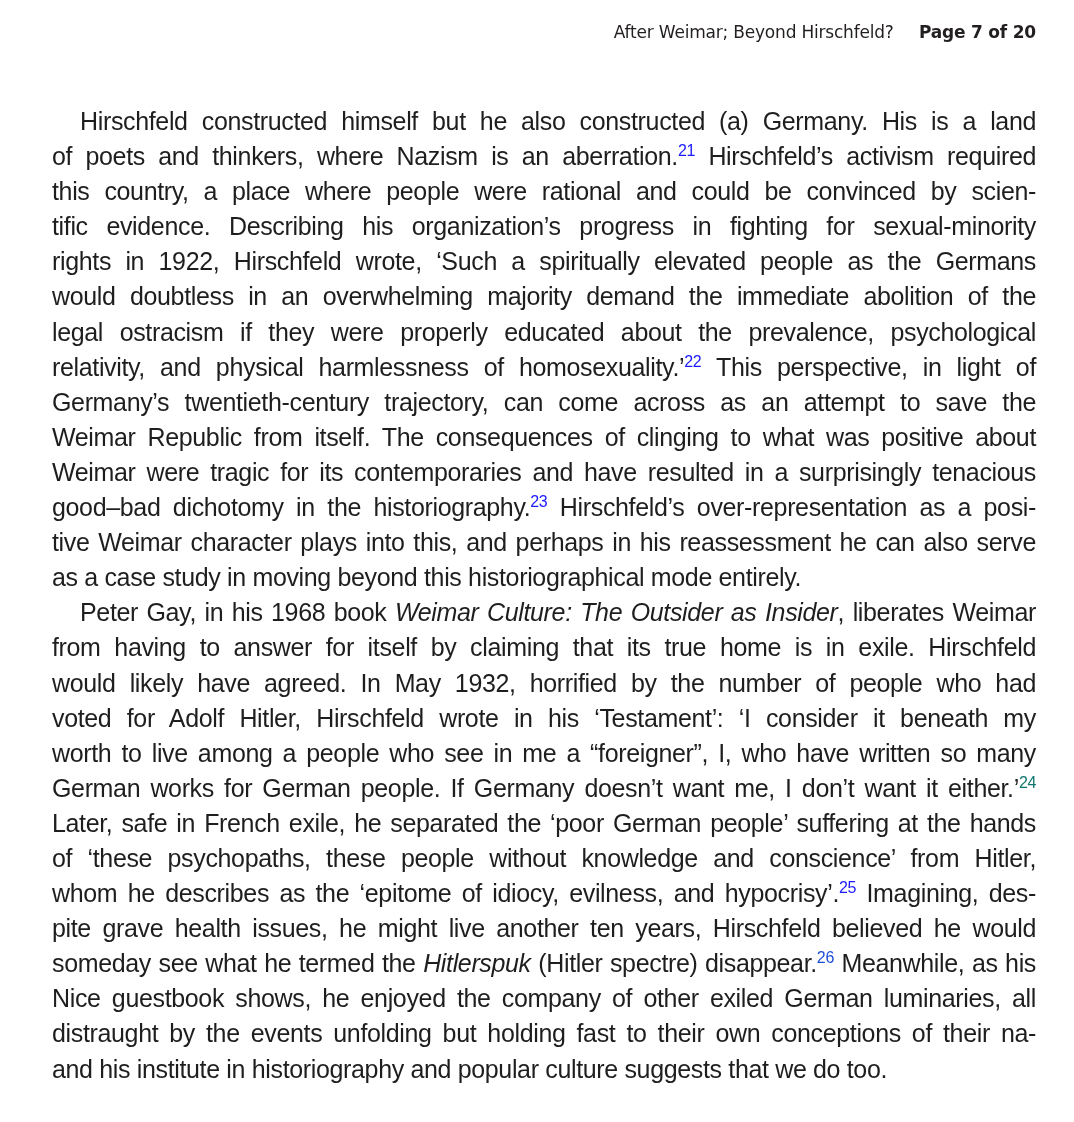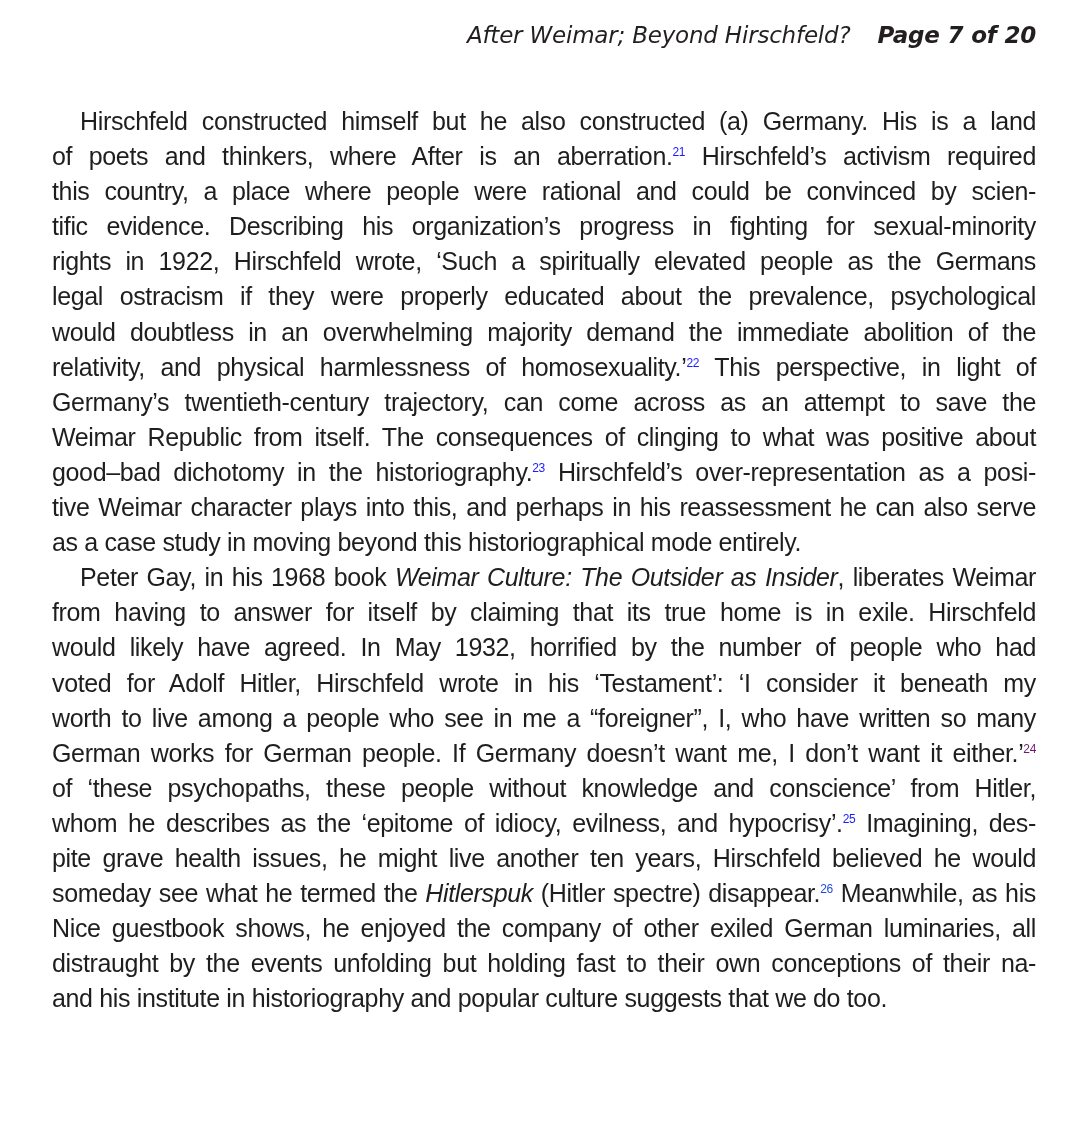--- a/index.html
+++ b/index.html
@@ -1,68 +1,70 @@
 <!DOCTYPE html>
 <html><head>
 <meta charset="utf-8">
 <style>
   html, body { margin: 0; padding: 0; background: #ffffff; }
   body { width: 1074px; height: 1122px; overflow: hidden; position: relative; }
   .header {
     position: absolute; top: 22px; right: 38px;
-    font-family: "DejaVu Sans", sans-serif; font-size: 23px; color: #231f20;
-    white-space: nowrap; letter-spacing: -0.2px; font-style: italic;
+    font-family: "DejaVu Sans", sans-serif; font-size: 17px; color: #231f20;
+    white-space: nowrap; letter-spacing: -0.2px;
   }
   .header .title { font-weight: normal; }
   .header .page { font-weight: bold; margin-left: 20px; }
   .body {
     position: absolute; left: 52px; top: 104px; width: 984px;
     font-family: Liberation Sans, sans-serif; font-size: 25px; color: #1e1e1e;
   }
   .line {
     display: block; height: 35.1px; line-height: 35.1px;
     text-align: justify; text-align-last: justify; white-space: nowrap;
     letter-spacing: -0.35px;
   }
   .line.last { text-align-last: left; }
   .line.indent { padding-left: 28px; }
-  .fn { color: #1a1aff; font-size: 12px; vertical-align: 9px; line-height: 0; }
+  .fn { color: #1a1aff; font-size: 16px; vertical-align: 9px; line-height: 0; }
   em { font-style: italic; }
 </style>
 </head>
 <body>
 
 <div class="header">
   <span class="title">After Weimar; Beyond Hirschfeld?</span>
   <span class="page">Page 7 of 20</span>
 </div>
 
 <div class="body" id="doc-body">
     <div>
       <span class="line indent"><span>Hirschfeld constructed himself but he also constructed (a) Germany. His is a land</span></span>
-      <span class="line"><span>of poets and thinkers, where After is an aberration.</span><a class="fn" style="color: rgb(26, 26, 255);">21</a><span> Hirschfeld’s activism required</span></span>
+      <span class="line"><span>of poets and thinkers, where Nazism is an aberration.</span><a class="fn" style="color: rgb(26, 26, 255);">21</a><span> Hirschfeld’s activism required</span></span>
       <span class="line"><span>this country, a place where people were rational and could be convinced by scien-</span></span>
       <span class="line"><span>tific evidence. Describing his organization’s progress in fighting for sexual-minority</span></span>
       <span class="line"><span>rights in 1922, Hirschfeld wrote, ‘Such a spiritually elevated people as the Germans</span></span>
+      <span class="line"><span>would doubtless in an overwhelming majority demand the immediate abolition of the</span></span>
       <span class="line"><span>legal ostracism if they were properly educated about the prevalence, psychological</span></span>
-      <span class="line"><span>would doubtless in an overwhelming majority demand the immediate abolition of the</span></span>
       <span class="line"><span>relativity, and physical harmlessness of homosexuality.’</span><a class="fn" style="color: rgb(26, 26, 255);">22</a><span> This perspective, in light of</span></span>
       <span class="line"><span>Germany’s twentieth-century trajectory, can come across as an attempt to save the</span></span>
       <span class="line"><span>Weimar Republic from itself. The consequences of clinging to what was positive about</span></span>
+      <span class="line"><span>Weimar were tragic for its contemporaries and have resulted in a surprisingly tenacious</span></span>
       <span class="line"><span>good–bad dichotomy in the historiography.</span><a class="fn" style="color: rgb(26, 26, 255);">23</a><span> Hirschfeld’s over-representation as a posi-</span></span>
       <span class="line"><span>tive Weimar character plays into this, and perhaps in his reassessment he can also serve</span></span>
       <span class="line last"><span>as a case study in moving beyond this historiographical mode entirely.</span></span>
     </div>
     <div>
       <span class="line indent"><span>Peter Gay, in his 1968 book </span><em>Weimar Culture: The Outsider as Insider</em><span>, liberates Weimar</span></span>
       <span class="line"><span>from having to answer for itself by claiming that its true home is in exile. Hirschfeld</span></span>
       <span class="line"><span>would likely have agreed. In May 1932, horrified by the number of people who had</span></span>
       <span class="line"><span>voted for Adolf Hitler, Hirschfeld wrote in his ‘Testament’: ‘I consider it beneath my</span></span>
       <span class="line"><span>worth to live among a people who see in me a “foreigner”, I, who have written so many</span></span>
-      <span class="line"><span>German works for German people. If Germany doesn’t want me, I don’t want it either.’</span><a class="fn" style="color: #701a75;">24</a></span>
+      <span class="line"><span>German works for German people. If Germany doesn’t want me, I don’t want it either.’</span><a class="fn" style="color: #0f766e;">24</a></span>
+      <span class="line"><span>Later, safe in French exile, he separated the ‘poor German people’ suffering at the hands</span></span>
       <span class="line"><span>of ‘these psychopaths, these people without knowledge and conscience’ from Hitler,</span></span>
       <span class="line"><span>whom he describes as the ‘epitome of idiocy, evilness, and hypocrisy’.</span><a class="fn" style="color: rgb(26, 26, 255);">25</a><span> Imagining, des-</span></span>
       <span class="line"><span>pite grave health issues, he might live another ten years, Hirschfeld believed he would</span></span>
       <span class="line"><span>someday see what he termed the </span><em>Hitlerspuk</em><span> (Hitler spectre) disappear.</span><a class="fn" style="color: #1d4ed8;">26</a><span> Meanwhile, as his</span></span>
       <span class="line"><span>Nice guestbook shows, he enjoyed the company of other exiled German luminaries, all</span></span>
       <span class="line"><span>distraught by the events unfolding but holding fast to their own conceptions of their na-</span></span>
       <span class="line last"><span>and his institute in historiography and popular culture suggests that we do too.</span></span>
     </div>
   </div>
 

